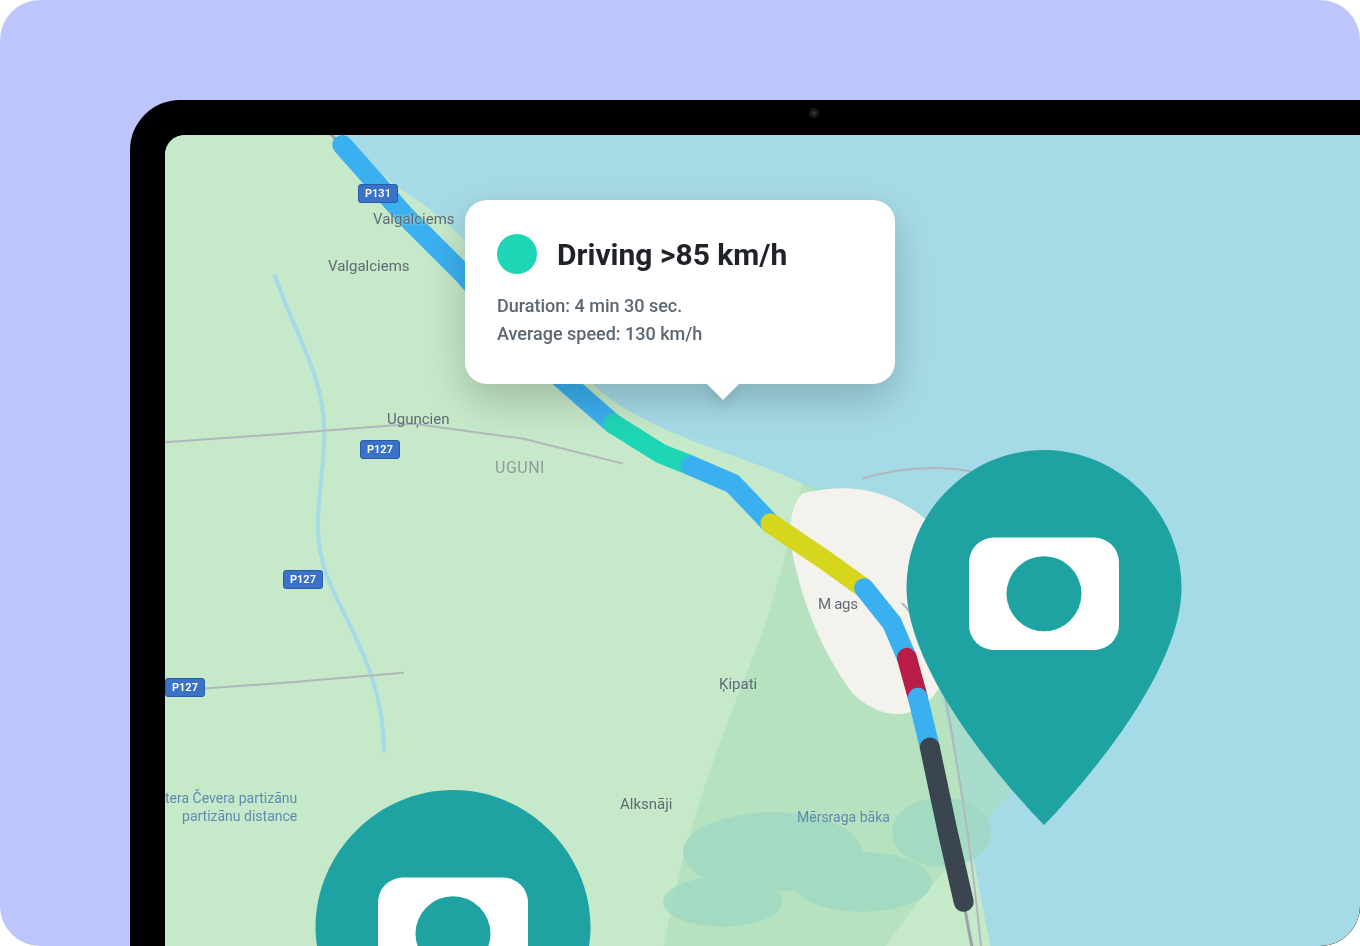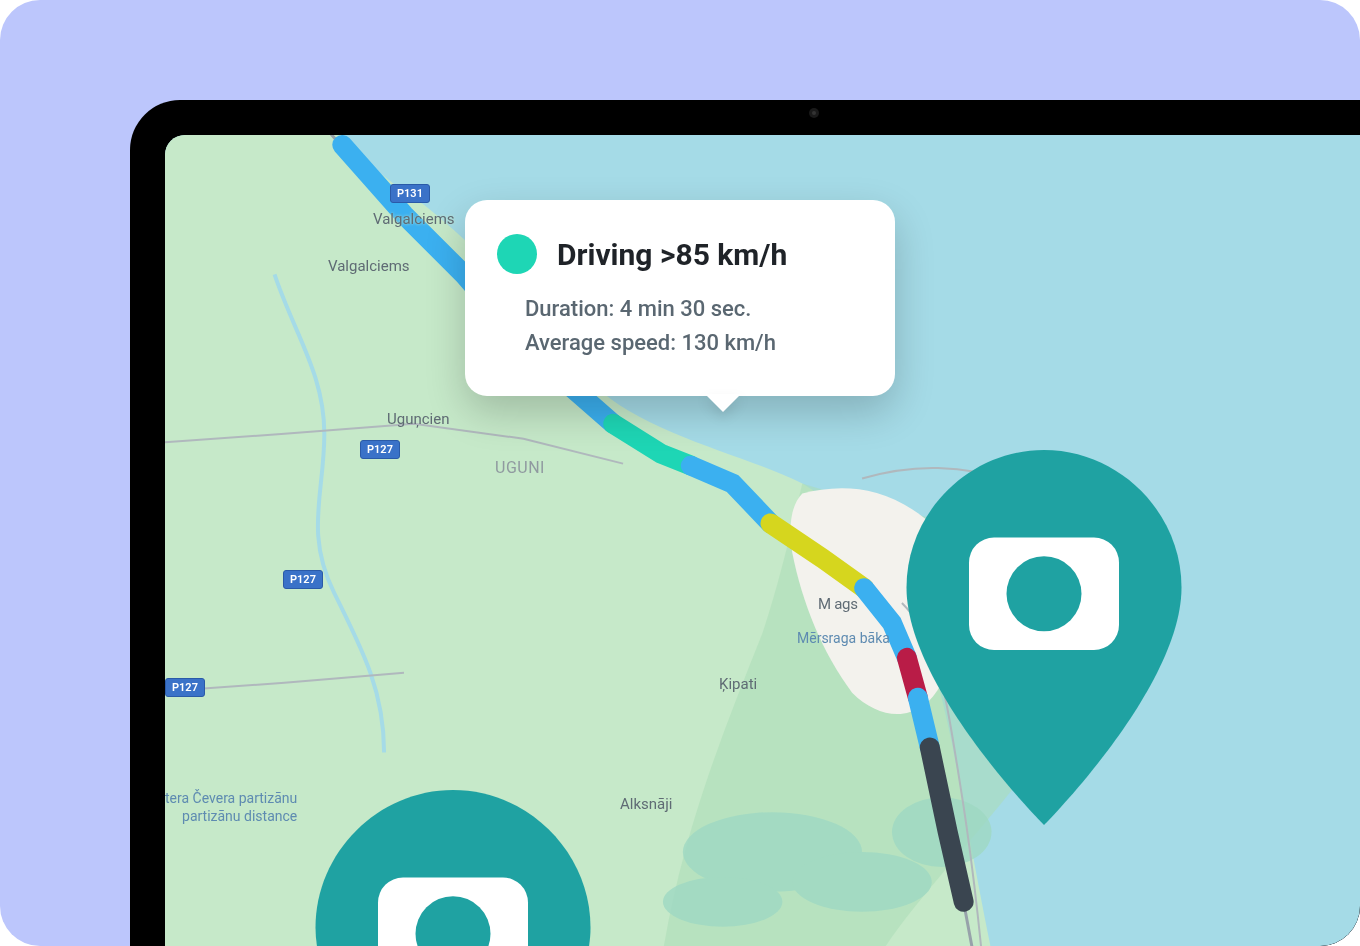--- a/index.html
+++ b/index.html
@@ -49,21 +49,21 @@
   .tooltip {
     position: absolute; top: 65px; left: 300px;
     background: #fff; border-radius: 22px;
     box-shadow: 0 16px 40px rgba(0,0,0,0.20);
     padding: 34px 46px 36px 32px;
     min-width: 430px;
   }
   .tooltip .head { display: flex; align-items: center; gap: 20px; margin-bottom: 18px; }
   .tooltip .dot { width: 40px; height: 40px; border-radius: 50%; background: #1ed6b5; flex: 0 0 40px; }
   .tooltip h2 { font-size: 30px; font-weight: 700; color: #1f2328; }
-  .tooltip .line { font-size: 22px; color: #5a6771; font-weight: 500; line-height: 1.55; margin-left: 28px; }
+  .tooltip .line { font-size: 18px; color: #5a6771; font-weight: 500; line-height: 1.55; }
   .tooltip .arrow {
     position: absolute; bottom: -16px; left: 240px;
     width: 0; height: 0;
     border-left: 18px solid transparent;
     border-right: 18px solid transparent;
     border-top: 18px solid #fff;
     filter: drop-shadow(0 6px 6px rgba(0,0,0,0.10));
   }
 </style>
 </head>
@@ -143,26 +143,26 @@
         </svg>
 
         <span class="label" style="top:75px; left:208px; text-shadow:0 0 3px #c6e9c9;">Valgalciems</span>
         <span class="label" style="top:122px; left:163px;">Valgalciems</span>
         <span class="label" style="top:275px; left:222px;">Uguņcien</span>
         <span class="label small" style="top:323px; left:330px;">UGUNI</span>
         <span class="label" style="top:540px; left:554px;">Ķipati</span>
         <span class="label" style="top:660px; left:455px;">Alksnāji</span>
         <span class="label" style="top:460px; left:653px; letter-spacing:-0.3px;">M       ags</span>
 
-        <span class="shield" style="top:49px; left:193px;margin-left:32px;">P131</span>
+        <span class="shield" style="top:49px; left:193px;">P131</span>
         <span class="shield" style="top:305px; left:195px;">P127</span>
         <span class="shield" style="top:435px; left:118px;">P127</span>
         <span class="shield" style="top:543px; left:0px;">P127</span>
 
-        <div class="poi-label" style="top:315px; left:632px; display:flex; align-items:center; gap:4px;">
+        <div class="poi-label" style="top:315px; left:632px; display:flex; align-items:flex-end; gap:4px;">
           <span>Mērsraga bāka</span>
           <svg class="poi-marker" viewBox="0 0 24 30">
               <path fill="#1fa2a2" d="M12 0C6 0 1 5 1 11c0 8 11 19 11 19s11-11 11-19C23 5 18 0 12 0z"></path>
               <rect x="6" y="7" width="12" height="9" rx="2" fill="#fff"></rect>
               <circle cx="12" cy="11.5" r="3" fill="#1fa2a2"></circle>
             </svg>
         </div>
 
         <div class="poi-label" style="top:655px; left:0px; text-align:right; line-height:1.25;">
           <div style="display:flex; align-items:flex-start; gap:6px;">

